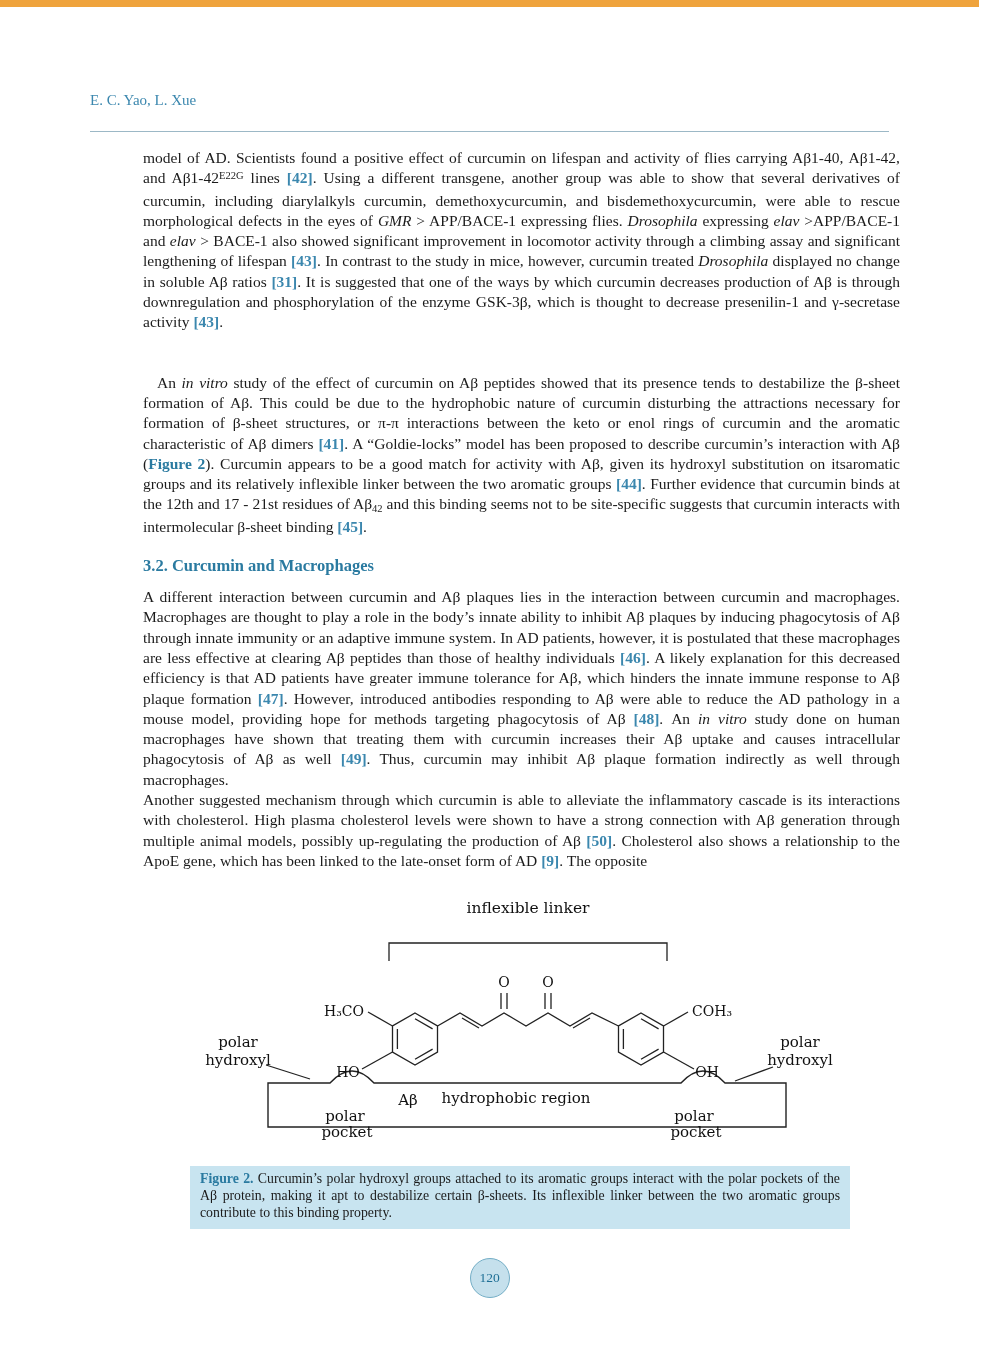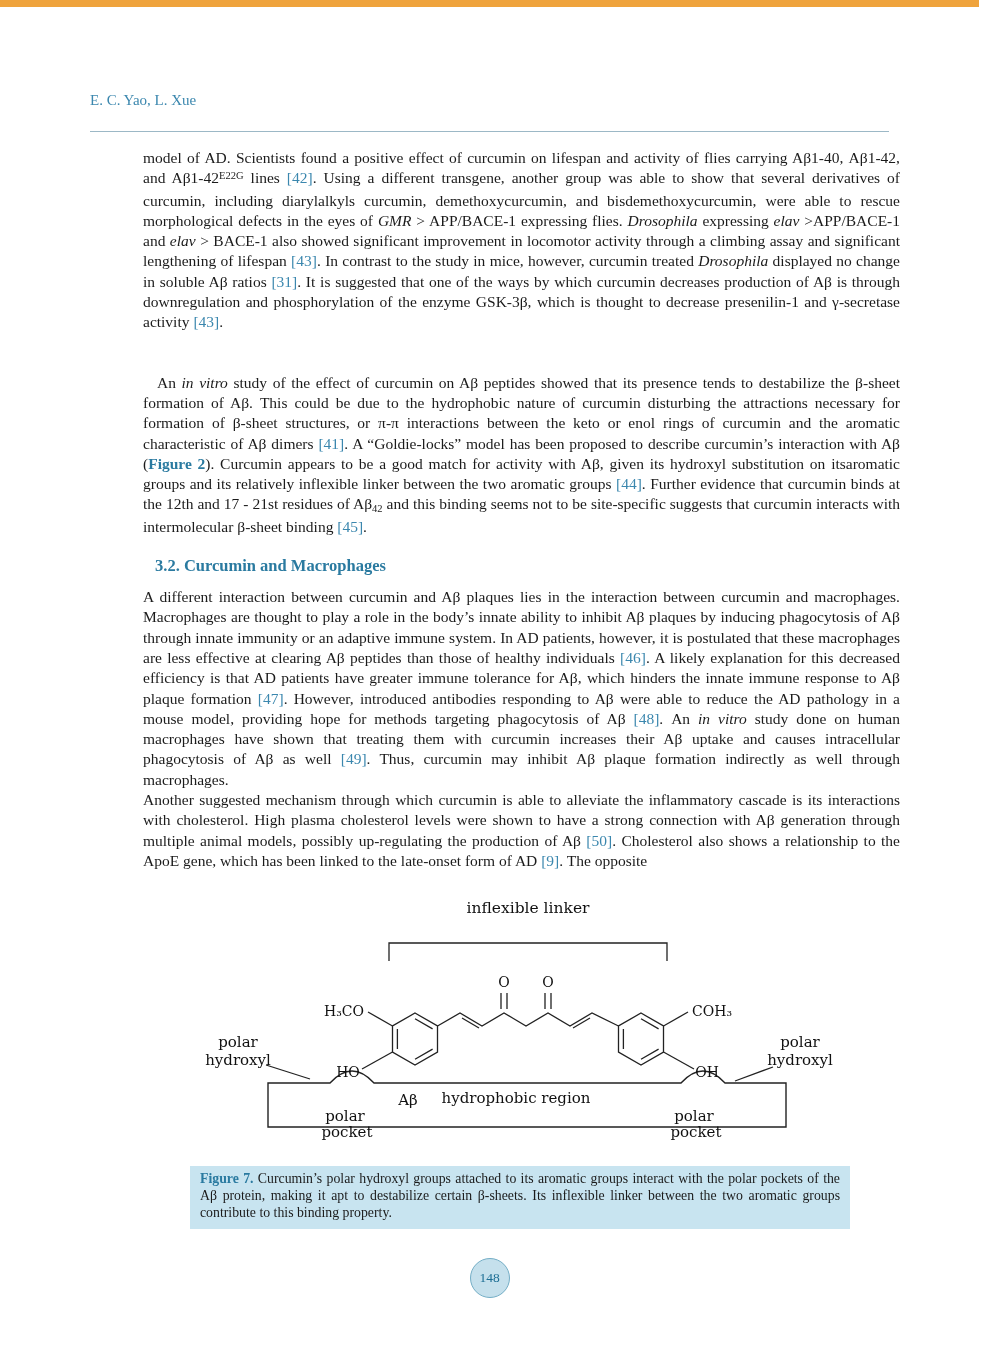--- a/index.html
+++ b/index.html
@@ -9,22 +9,22 @@
   html,body{margin:0;padding:0;background:#ffffff;}
   .page{position:relative;width:979px;height:1347px;background:#fff;overflow:hidden;
         font-family:"Liberation Serif","DejaVu Serif",serif;color:var(--text);}
   .topbar{height:7px;background:var(--topbar);}
   .header{margin:84px 90px 0 90px;}
   .author{color:var(--link);font-size:15px;}
   .rule{border-bottom:1.5px solid var(--rule);margin-top:22px;}
   .content{margin:16px 92px 0 143px;width:757px;}
   p.body-p{margin:0;font-size:15.5px;line-height:20.3px;text-align:justify;}
   p.indent{text-indent:14px;margin-top:40px;}
-  h2.section{color:var(--accent);font-size:16.5px;line-height:20px;margin:19px 0 11px 12px;font-weight:bold;}
-  .s-ref{color:var(--link);}
+  h2.section{color:var(--accent);font-size:16.5px;line-height:20px;margin:19px 0 11px 0;font-weight:bold;}
+  .s-ref{color:var(--link);font-weight:bold;}
   .s-figref{color:var(--accent);font-weight:bold;}
   .s-i{font-style:italic;}
   .s-sup{font-size:68%;position:relative;top:-0.45em;margin-top:12px;}
   .s-sub{font-size:68%;position:relative;top:0.25em;}
   figure.fig{margin:26px 0 0 0;}
   .figure-svg{display:block;margin-left:55px;}
   .figure-svg text{fill:#111;stroke:none;font-family:"DejaVu Serif","Liberation Serif",serif;}
   .flabel{font-size:15px;}
   .fchem{font-size:14px;}
   .ftop{font-size:15.5px;}
@@ -87,20 +87,20 @@
         <text class="flabel" x="40" y="168" text-anchor="middle">hydroxyl</text>
         <text class="flabel" x="602" y="150" text-anchor="middle">polar</text>
         <text class="flabel" x="602" y="168" text-anchor="middle">hydroxyl</text>
         <text class="flabel" x="210" y="208" text-anchor="middle">Aβ</text>
         <text class="flabel" x="318" y="206" text-anchor="middle">hydrophobic region</text>
         <text class="flabel" x="147" y="224" text-anchor="middle">polar</text>
         <text class="flabel" x="149" y="240" text-anchor="middle">pocket</text>
         <text class="flabel" x="496" y="224" text-anchor="middle">polar</text>
         <text class="flabel" x="498" y="240" text-anchor="middle">pocket</text>
       </svg>
-      <figcaption class="caption"><span class="s-figref">Figure 7.</span><span> Curcumin’s polar hydroxyl groups attached to its aromatic groups interact with the polar pockets of the Aβ protein, making it apt to destabilize certain β-sheets. Its inflexible linker between the two aromatic groups contribute to this binding property.</span></figcaption>
+      <figcaption class="caption"><span class="s-figref">Figure 2.</span><span> Curcumin’s polar hydroxyl groups attached to its aromatic groups interact with the polar pockets of the Aβ protein, making it apt to destabilize certain β-sheets. Its inflexible linker between the two aromatic groups contribute to this binding property.</span></figcaption>
     </figure>
   </div>
 
   <div class="badge-row">
-    <span class="pagenum">148</span>
+    <span class="pagenum">120</span>
   </div>
 </div>
 
 </body></html>

